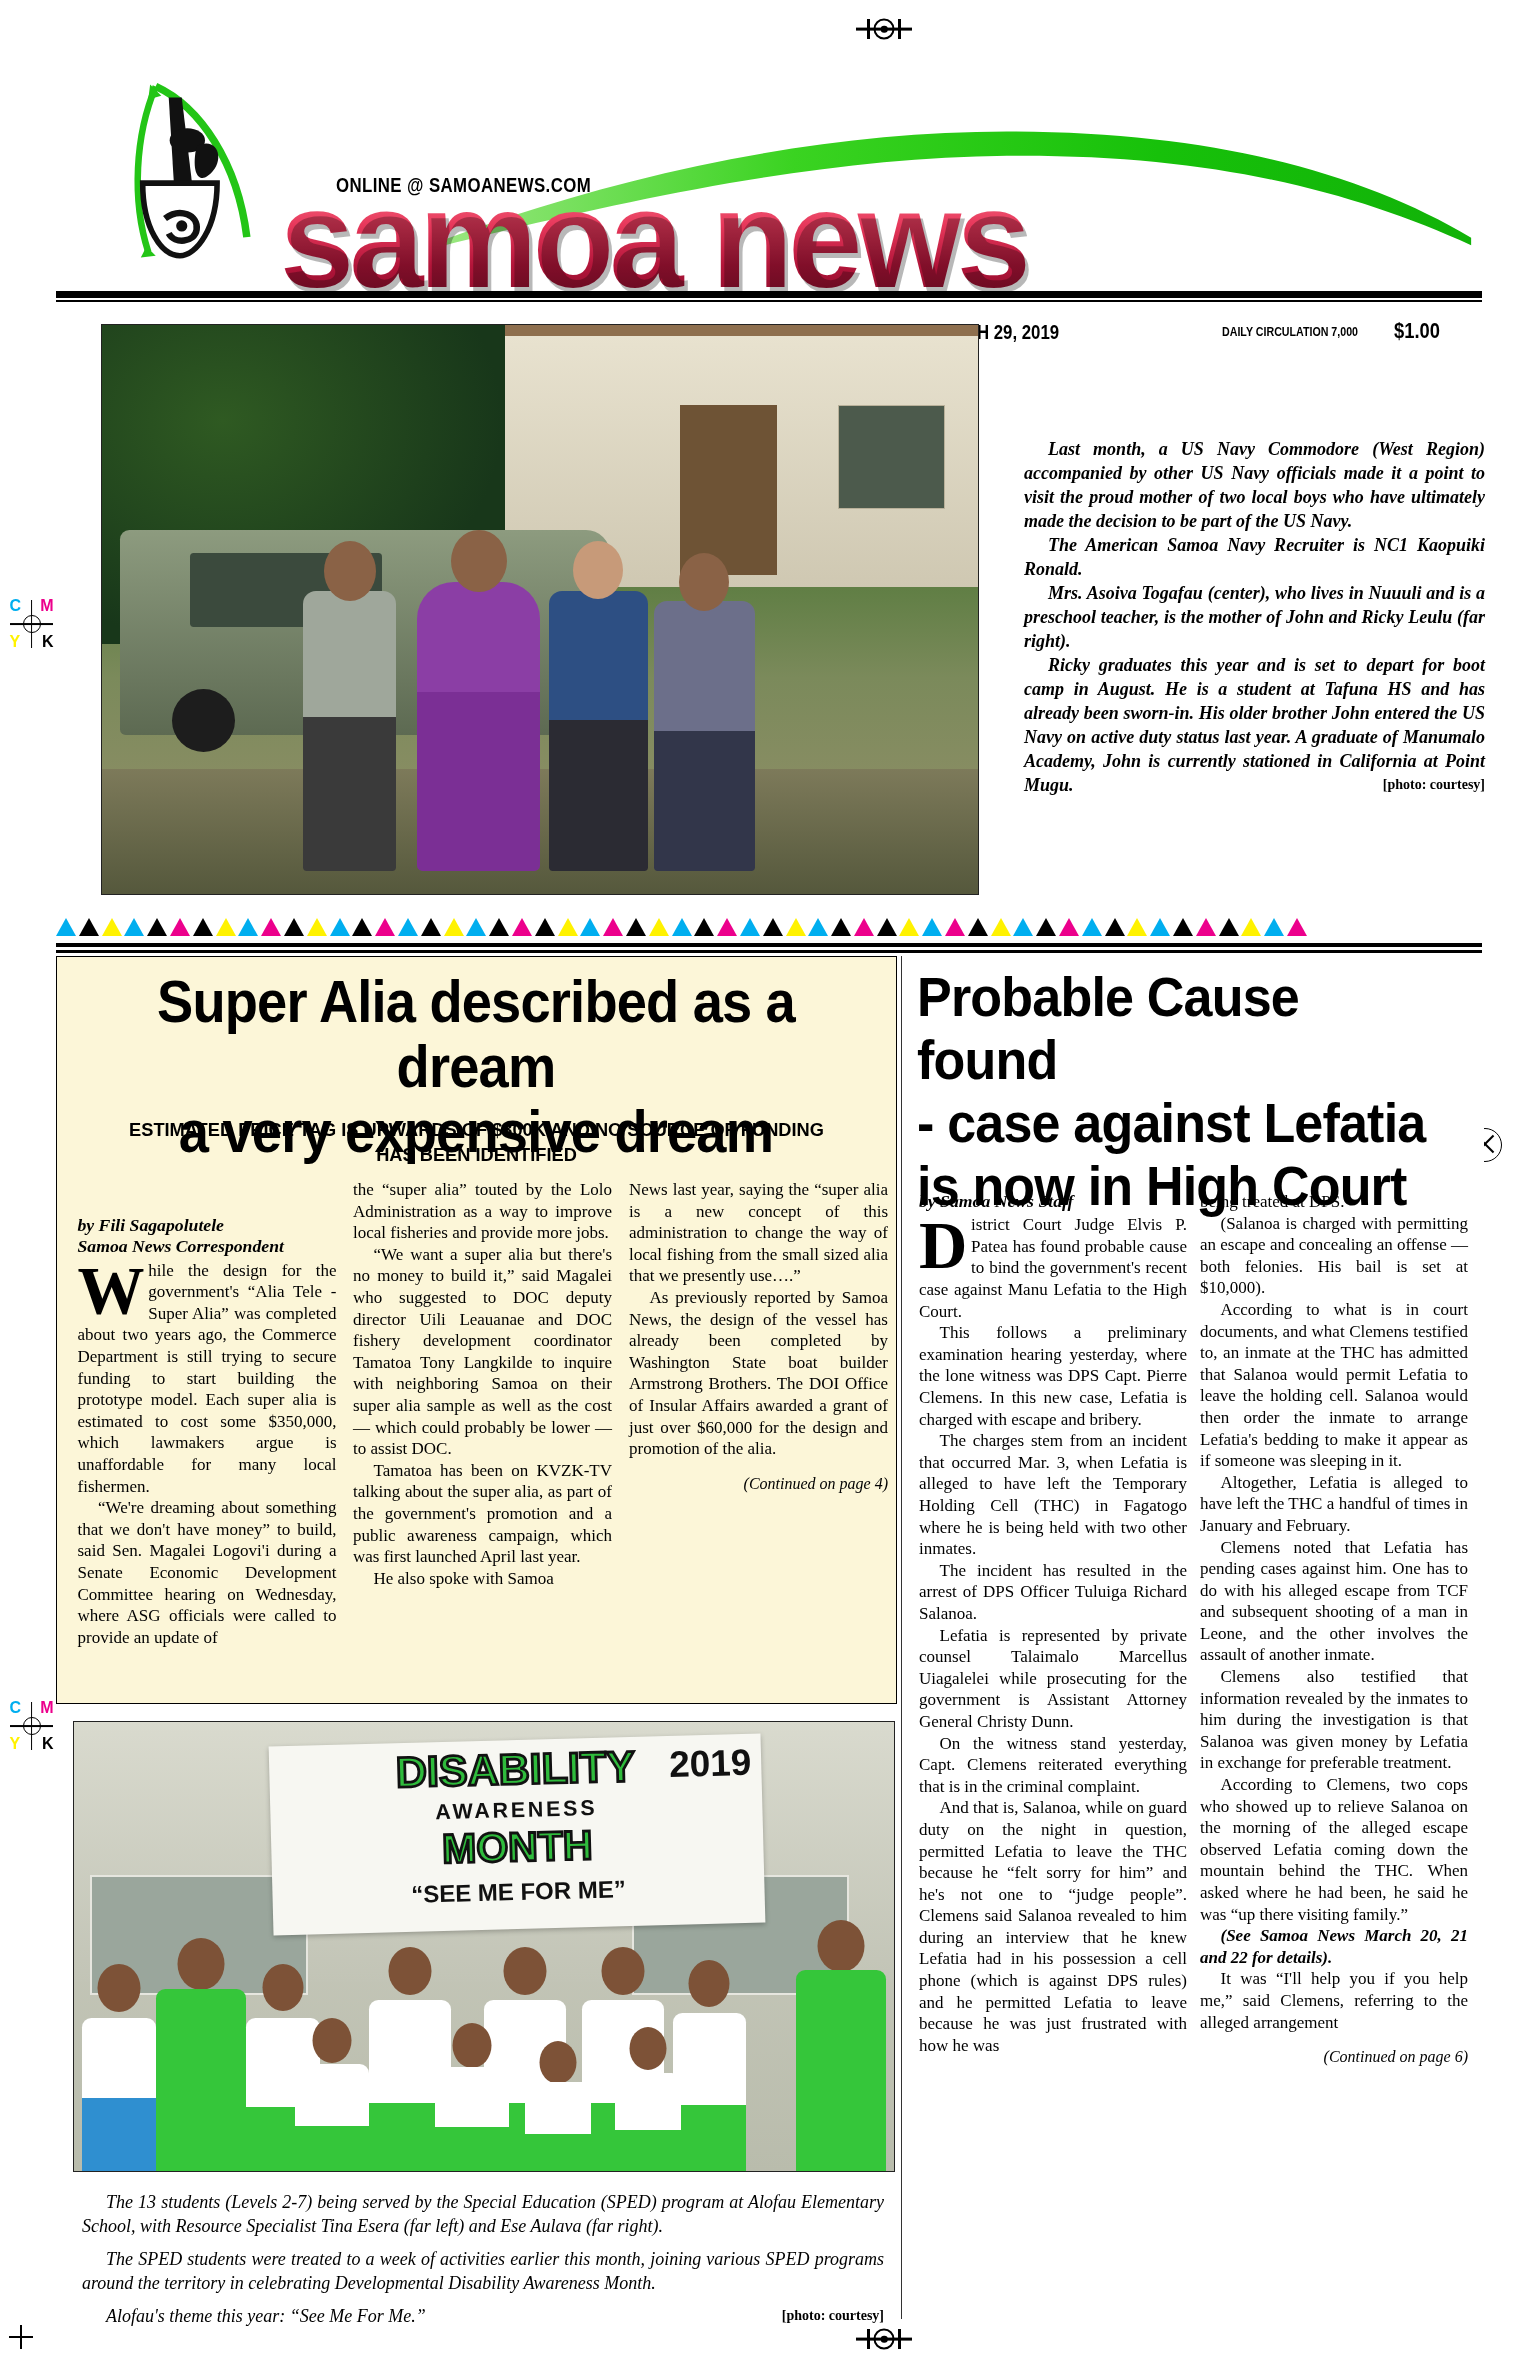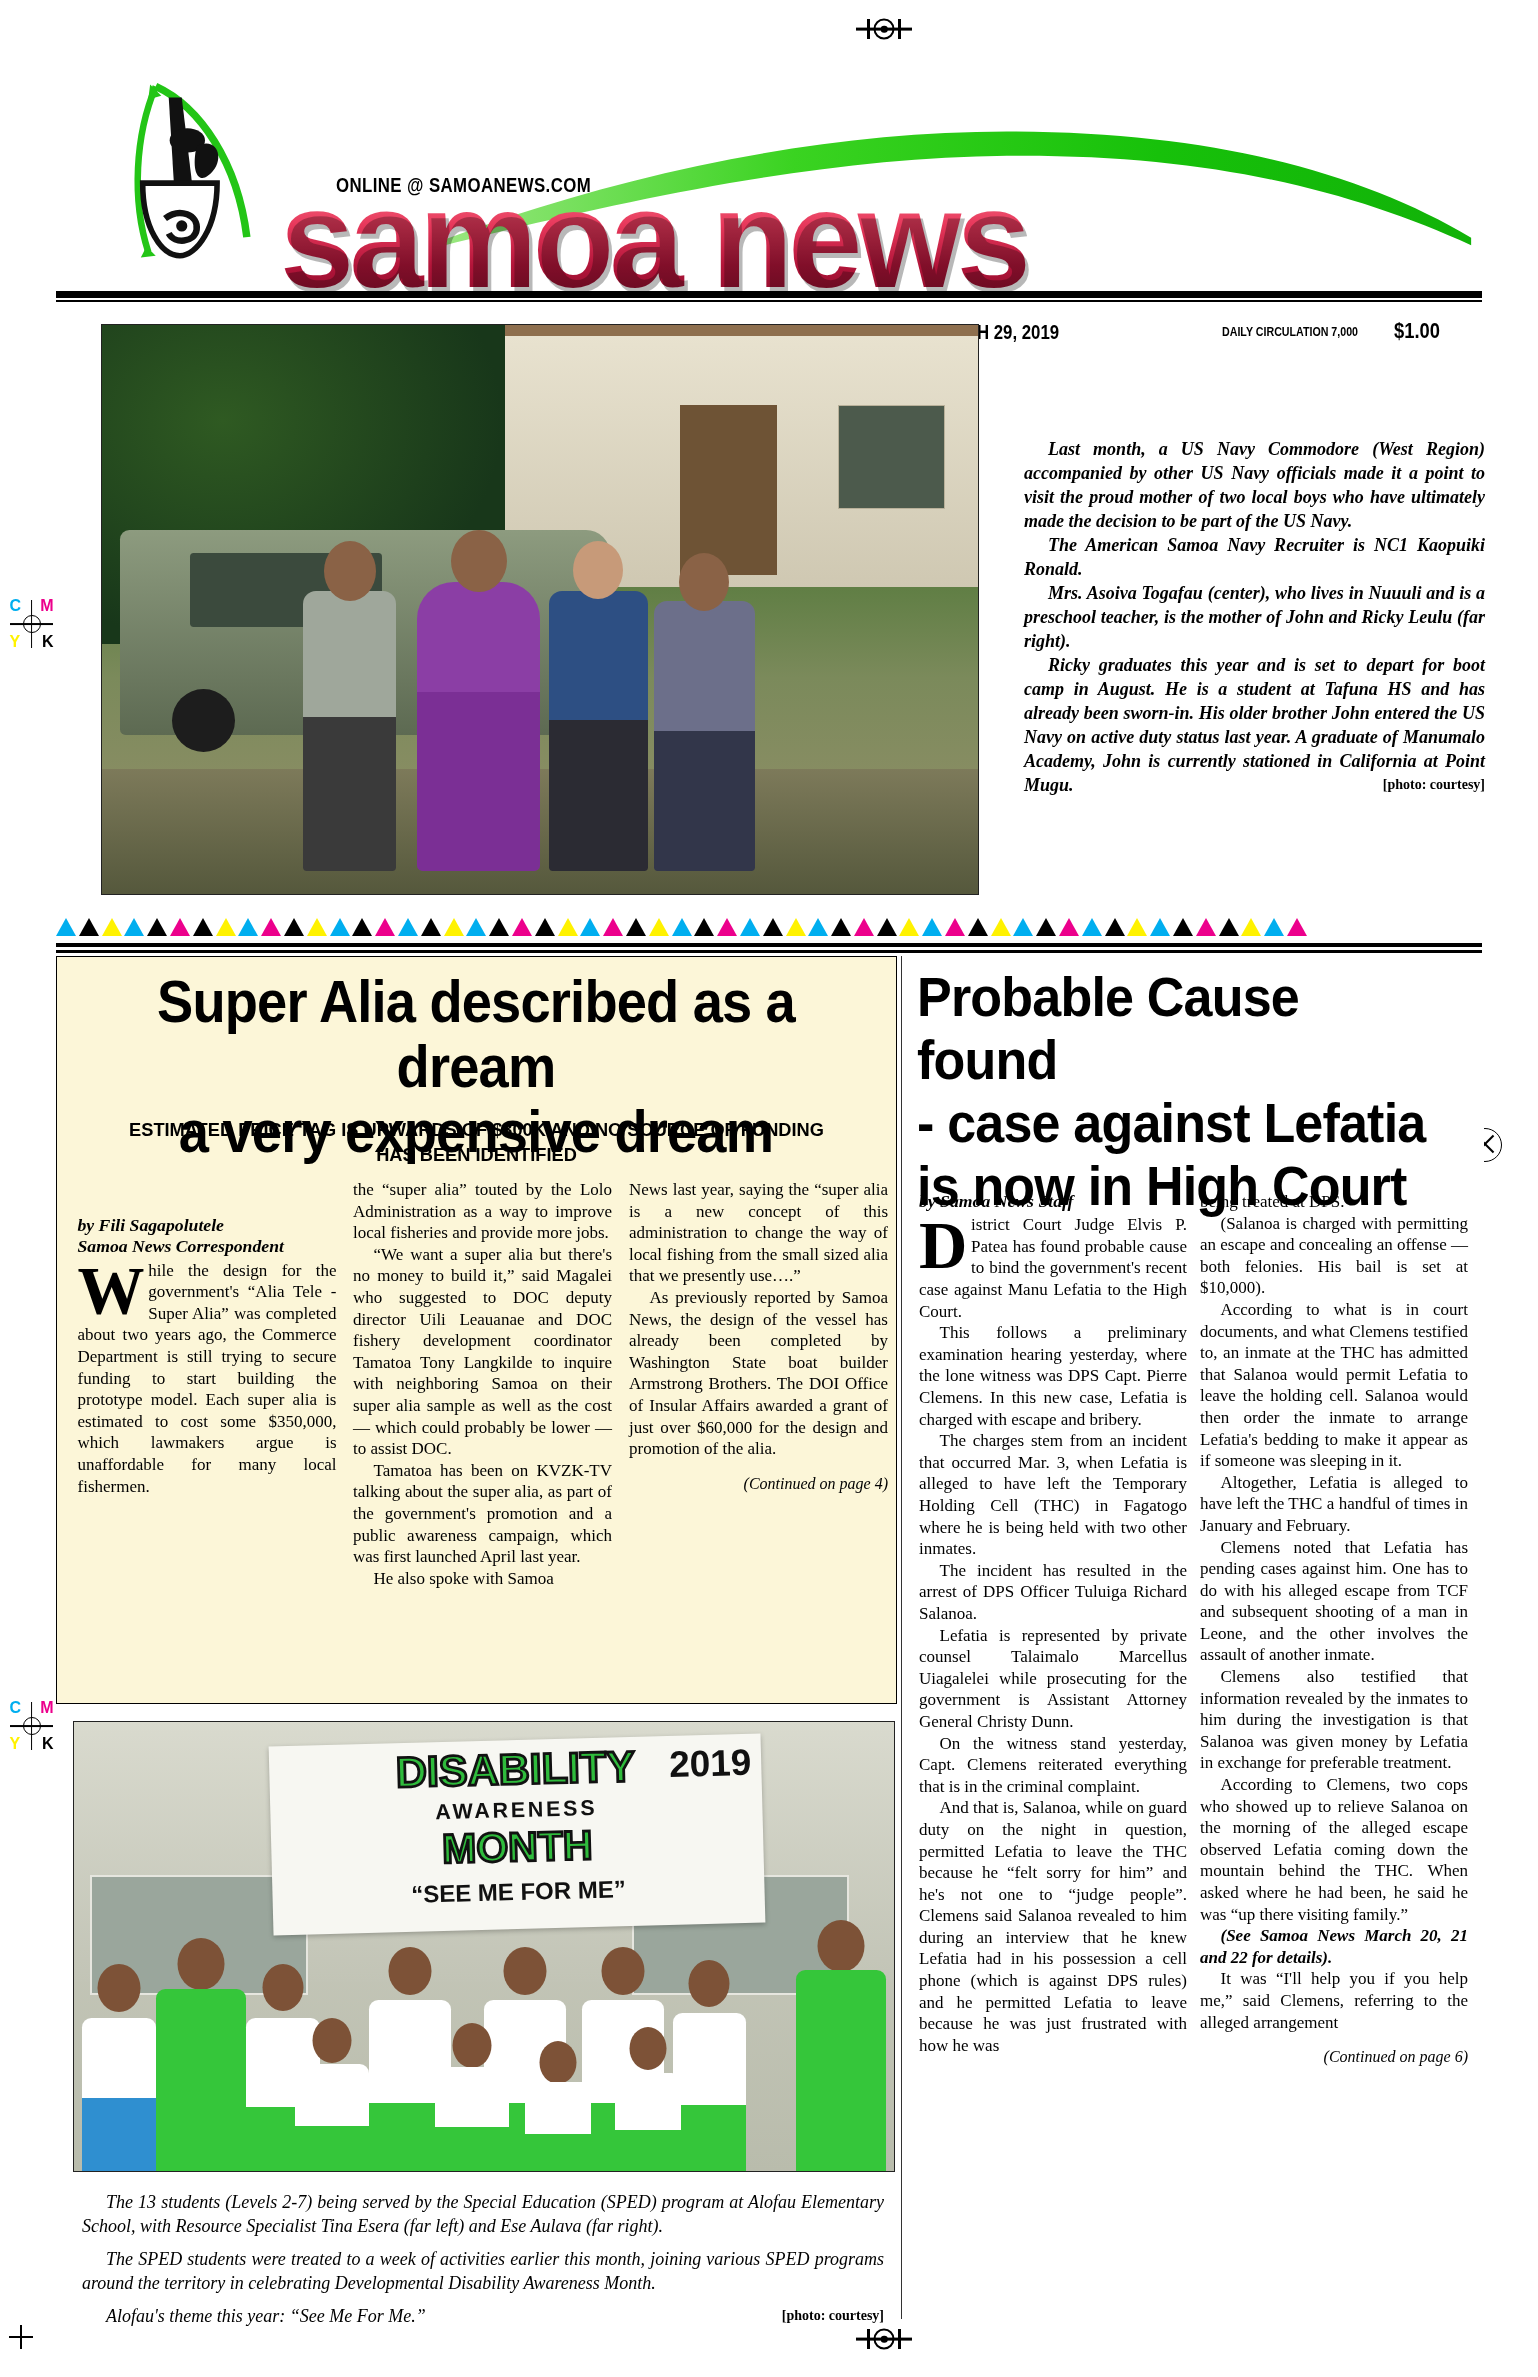--- a/index.html
+++ b/index.html
@@ -321,20 +321,21 @@
     <div>a very expensive dream</div>
   </div>
   <div class="subhead-l">ESTIMATED PRICE TAG IS UPWARDS OF $300K AND NO SOURCE OF FUNDING HAS BEEN IDENTIFIED</div>
 
   <div class="lcol lcol1 body-col">
     <div class="byline">
       <div>by Fili Sagapolutele</div>
       <div>Samoa News Correspondent</div>
     </div>
     <p class="noind"><span class="dropcap">W</span><span>hile the design for the government's “Alia Tele - Super Alia” was completed about two years ago, the Commerce Department is still trying to secure funding to start building the prototype model. Each super alia is estimated to cost some $350,000, which lawmakers argue is unaffordable for many local fishermen.</span></p>
+    <p>“We're dreaming about something that we don't have money” to build, said Sen. Magalei Logovi'i during a Senate Economic Development Committee hearing on Wednesday, where ASG officials were called to provide an update of</p>
   </div>
 
   <div class="lcol lcol2 body-col">
     <p class="noind">the “super alia” touted by the Lolo Administration as a way to improve local fisheries and provide more jobs.</p>
     <p>“We want a super alia but there's no money to build it,” said Magalei who suggested to DOC deputy director Uili Leauanae and DOC fishery development coordinator Tamatoa Tony Langkilde to inquire with neighboring Samoa on their super alia sample as well as the cost — which could probably be lower — to assist DOC.</p>
     <p>Tamatoa has been on KVZK-TV talking about the super alia, as part of the government's promotion and a public awareness campaign, which was first launched April last year.</p>
     <p>He also spoke with Samoa</p>
   </div>
 
   <div class="lcol lcol3 body-col">

